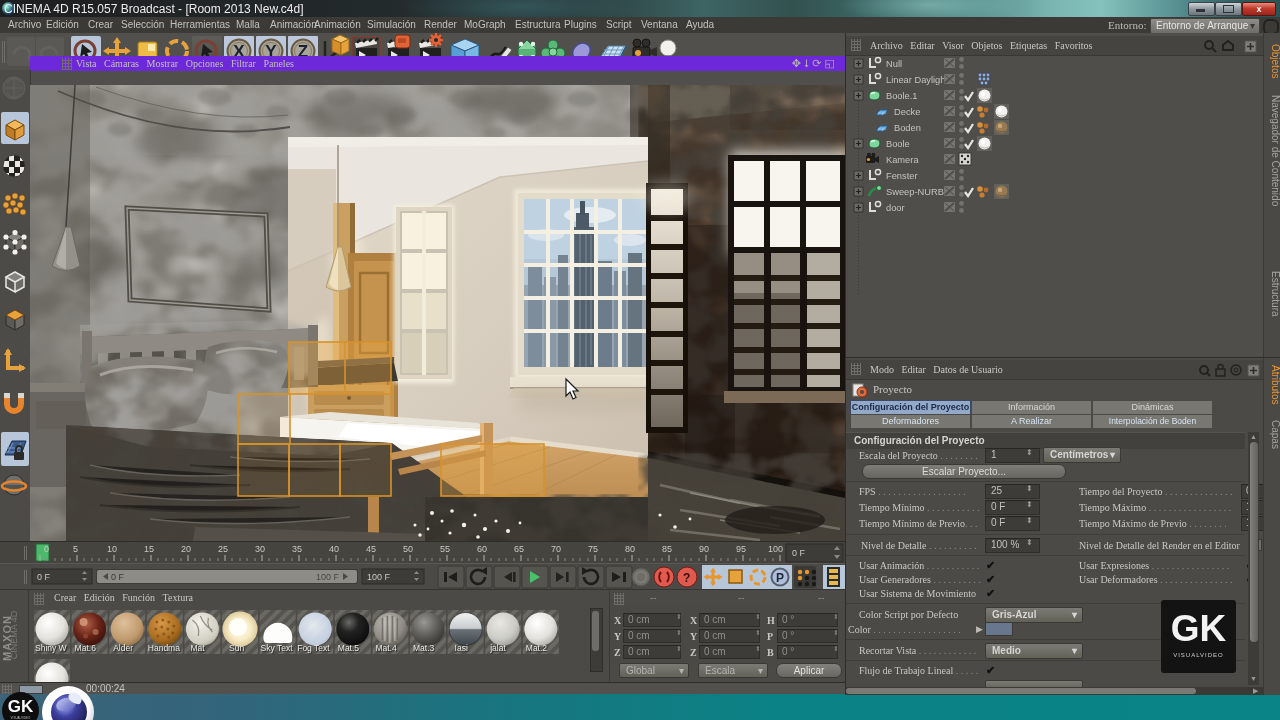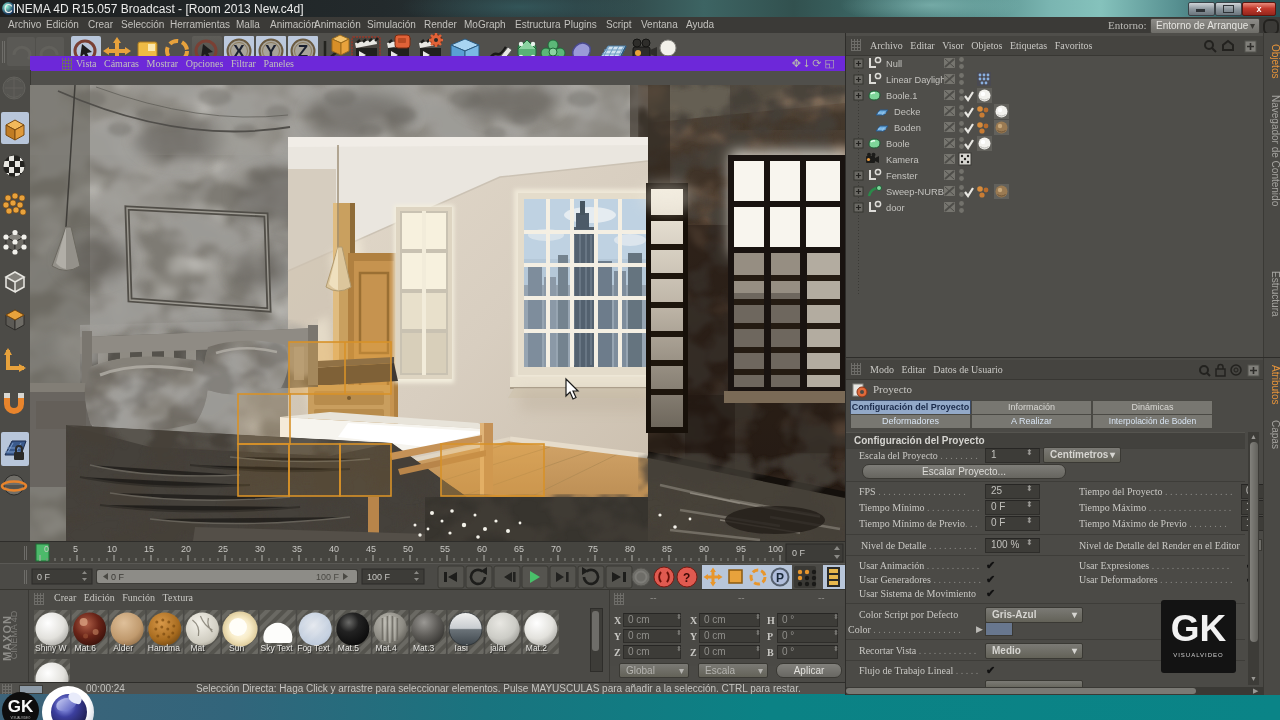--- a/index.html
+++ b/index.html
@@ -1044,21 +1044,20 @@
 
   <div class="drop abs" style="left:9px;top:73px;width:68px;height:13px;line-height:13px;text-indent:6px;color:#b5b4b0;">Global<span style="position:absolute;right:4px;">▾</span></div>
   <div class="drop abs" style="left:88px;top:73px;width:68px;height:13px;line-height:13px;text-indent:6px;color:#b5b4b0;">Escala<span style="position:absolute;right:4px;">▾</span></div>
   <div class="abs" style="left:166px;top:73px;width:64px;height:13px;border-radius:7px;background:linear-gradient(#82817c,#686762);border:1px solid #3a3934;color:#e2e1dd;font-size:10px;text-align:center;line-height:13px;">Aplicar</div>
 </div>
 
 <div class="abs" id="statusbar" style="left:0;top:682px;width:845px;height:12px;background:#52514d;border-top:1px solid #2e2d2a;">
   <div class="hdl abs" style="left:2px;top:1px;"></div>
   <div class="abs" style="left:19px;top:2px;width:22px;height:7px;background:#8d9aa6;border:1px solid #3e3d39;"></div>
   <div class="abs" style="left:86px;top:0px;color:#c2c1bd;font-size:10px;">00:00:24</div>
-  <div class="abs" style="left:196px;top:0px;color:#c5c4c0;font-size:10px;white-space:nowrap;">Selección Directa: Haga Click y arrastre para seleccionar elementos. Pulse MAYUSCULAS para añadir a la selección. CTRL para restar.</div>
 </div>
 
 <div class="abs" id="teal" style="left:0;top:694px;width:1280px;height:26px;background:linear-gradient(90deg,#3d6379 0%,#32657b 18%,#19747f 38%,#0b8285 60%,#0a8487 100%);">
 </div>
 <div class="abs" style="left:2px;top:692px;width:37px;height:37px;border-radius:50%;background:#0d0d0d;">
   <div class="abs" style="left:0px;top:5px;width:37px;text-align:center;color:#fafafa;font-size:17px;font-weight:bold;font-family:'Liberation Sans',sans-serif;">GK</div>
   <div class="abs" style="left:0px;top:24px;width:37px;text-align:center;color:#b9b9b9;font-size:3px;">VISUALVIDEO</div>
 </div>
 <div class="abs" style="left:42px;top:686px;width:52px;height:52px;border-radius:50%;background:radial-gradient(circle at 40% 35%,#ffffff 55%,#dfe3ea 70%,#c3c9d4);">
   <div class="abs" style="left:9px;top:8px;width:36px;height:36px;border-radius:50%;background:radial-gradient(circle at 38% 32%,#8e97e8 8%,#3c3f9e 35%,#23245c 70%,#181a3e);"></div>

